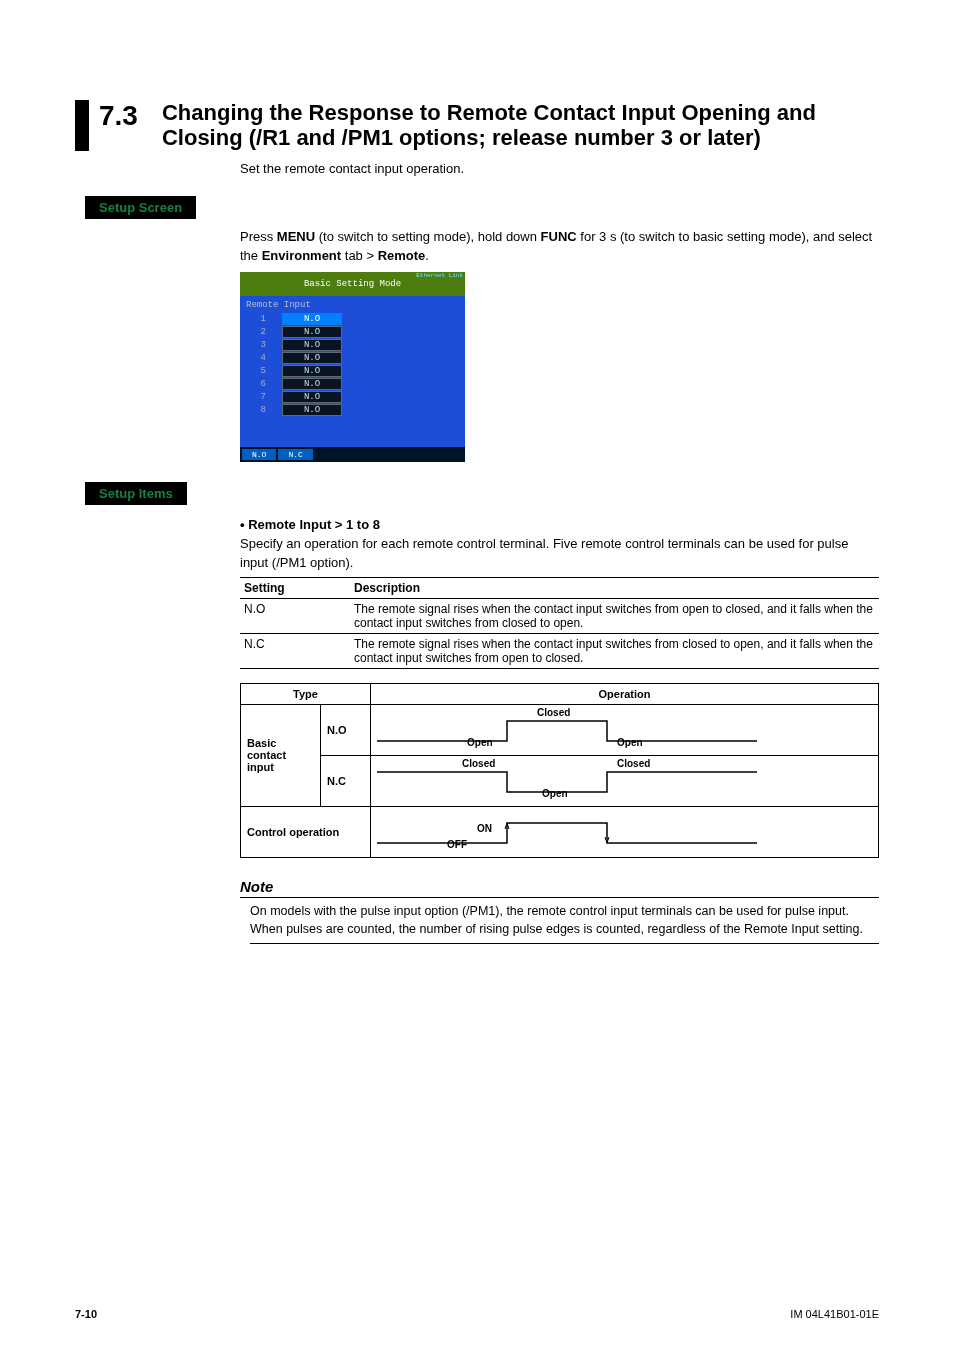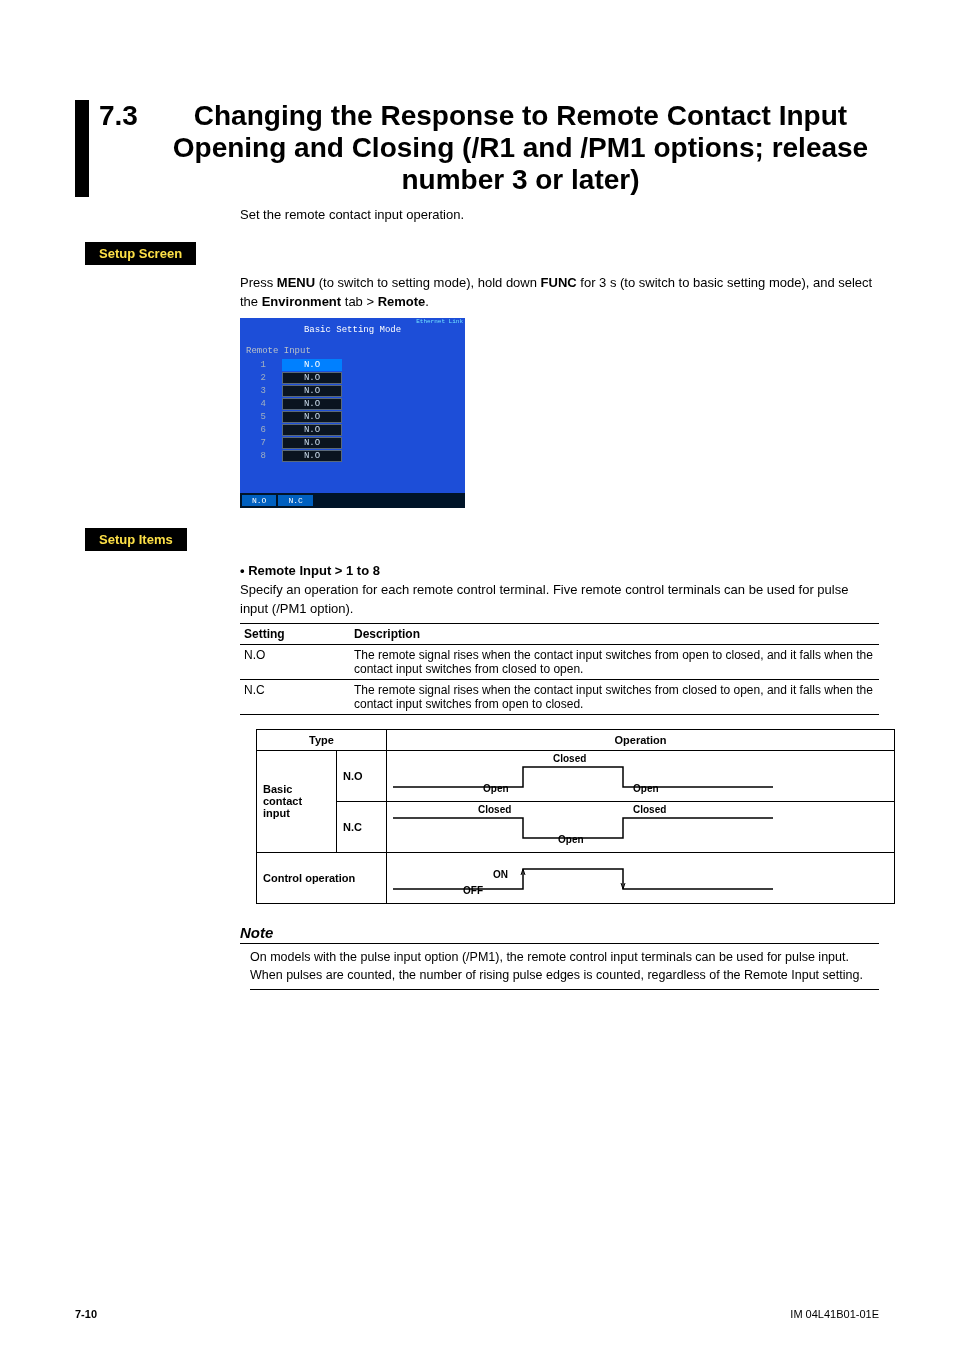--- a/index.html
+++ b/index.html
@@ -10,50 +10,50 @@
     background: #fff;
     color: #000;
     font-size: 12px;
     width: 954px;
   }
   .page { padding: 100px 75px 40px 75px; position: relative; min-height: 1350px; }
 
   .title-row { display: flex; align-items: flex-start; margin-bottom: 10px; }
   .title-bar { width: 14px; background: #000; margin-right: 10px; flex-shrink: 0; }
   .section-num { font-size: 28px; font-weight: bold; margin-right: 24px; line-height: 1.15; flex-shrink:0;}
-  .title-text { font-size: 28px; font-weight: bold; line-height: 1.15; text-align: center; }
+  .title-text { font-size: 22px; font-weight: bold; line-height: 1.15; }
 
   .body-indent { margin-left: 165px; }
   .intro { margin-bottom: 20px; font-size: 13px; }
 
   .black-label {
     display: inline-block;
     background: #000;
-    color: #fde047;
+    color: #15803d;
     font-weight: bold;
     padding: 4px 14px;
     margin-left: 10px;
     margin-bottom: 8px;
     font-size: 13px;
   }
 
   .setup-text { font-size: 13px; line-height: 1.5; margin-bottom: 6px; }
   .b { font-weight: bold; }
 
   
   .device {
     width: 225px;
     background: #f2f2f2;
     font-family: 'Courier New', monospace;
     font-size: 9px;
     color: #fff;
     margin-bottom: 20px;
   }
   .dev-header {
-    background: #1d4ed8;
+    background: #4d7c0f;
     color: #fff;
     padding: 2px 4px;
     display: flex;
     justify-content: center;
     position: relative;
     height:24px;
     align-items:center;
   }
   .dev-header .eth {
     position: absolute;
@@ -79,21 +79,21 @@
 
   .bullet-head { font-size: 13px; font-weight: bold; margin: 4px 0 2px 0;}
   .para { font-size: 13px; line-height: 1.5; margin-bottom: 4px;}
 
   table.settings { width: 100%; border-collapse: collapse; font-size: 12px; margin-top:4px;}
   table.settings th { text-align: left; font-weight: bold; border-bottom: 1px solid #000; border-top:1px solid #000; padding: 3px 4px;}
   table.settings td { padding: 3px 4px; vertical-align: top; border-bottom:1px solid #000;}
   table.settings td.col1 { width: 110px;}
 
   
-  table.op { width: 100%; border-collapse: collapse; font-size: 11px; margin-top: 14px; margin-left: 16px;}
+  table.op { width: 100%; border-collapse: collapse; font-size: 11px; margin-top: 14px;}
   table.op th, table.op td { border: 1px solid #000; padding: 4px 6px; vertical-align: middle; font-weight:bold;}
   table.op th { text-align: center; }
   .pulse { position: relative; height: 28px; }
   .pulse .lbl { position: absolute; font-size: 10px; font-weight: bold;}
   .pulse svg { position:absolute; left:0; top:0;}
 
   .note-head {
     font-style: italic;
     font-weight: bold;
     font-size: 15px;

